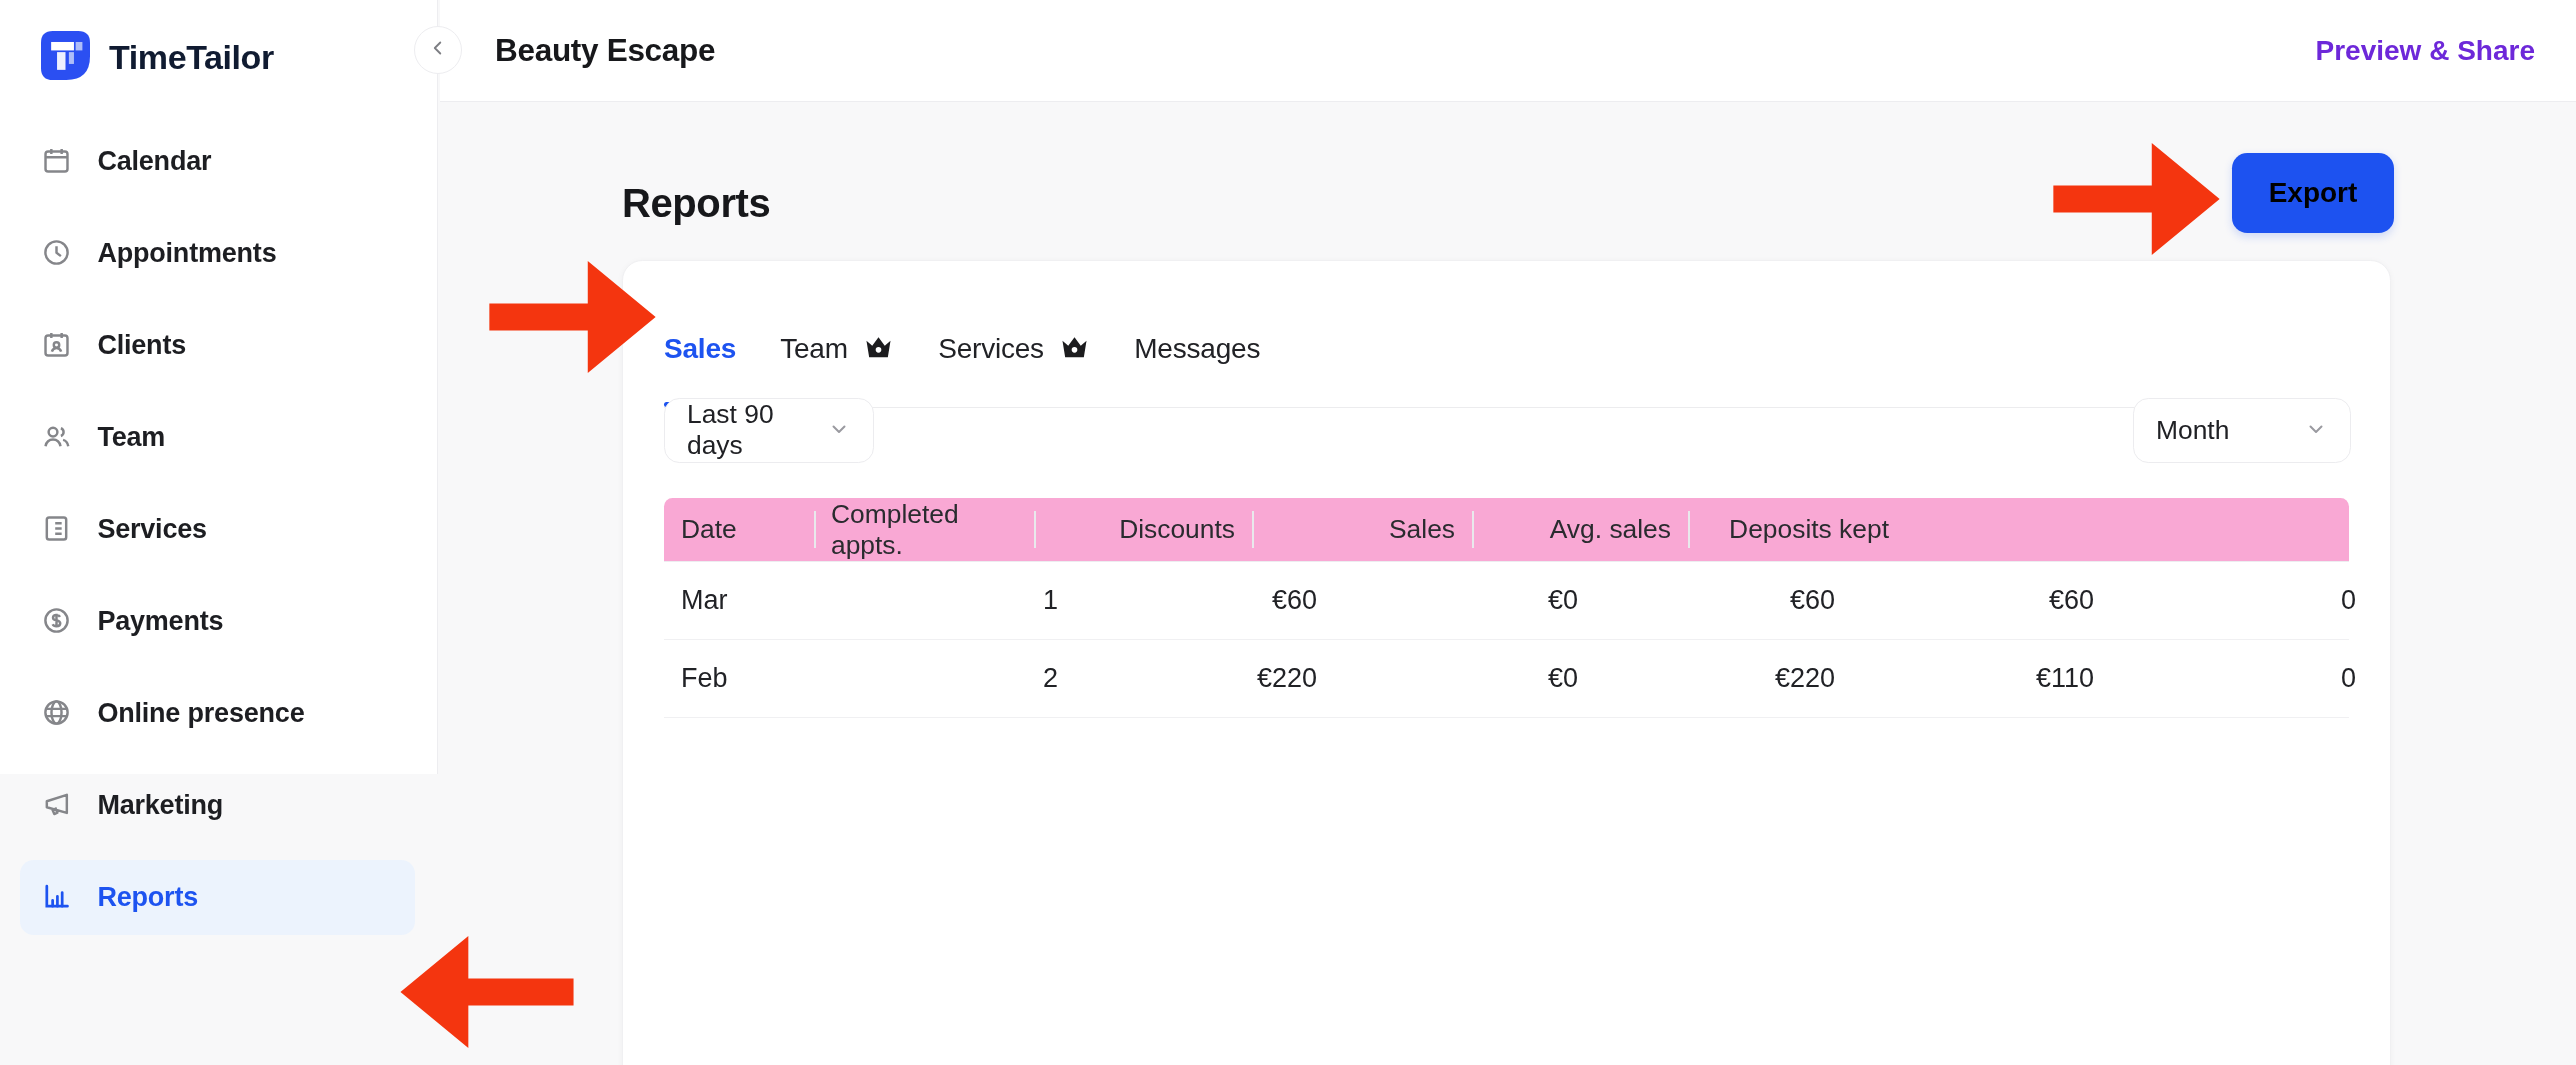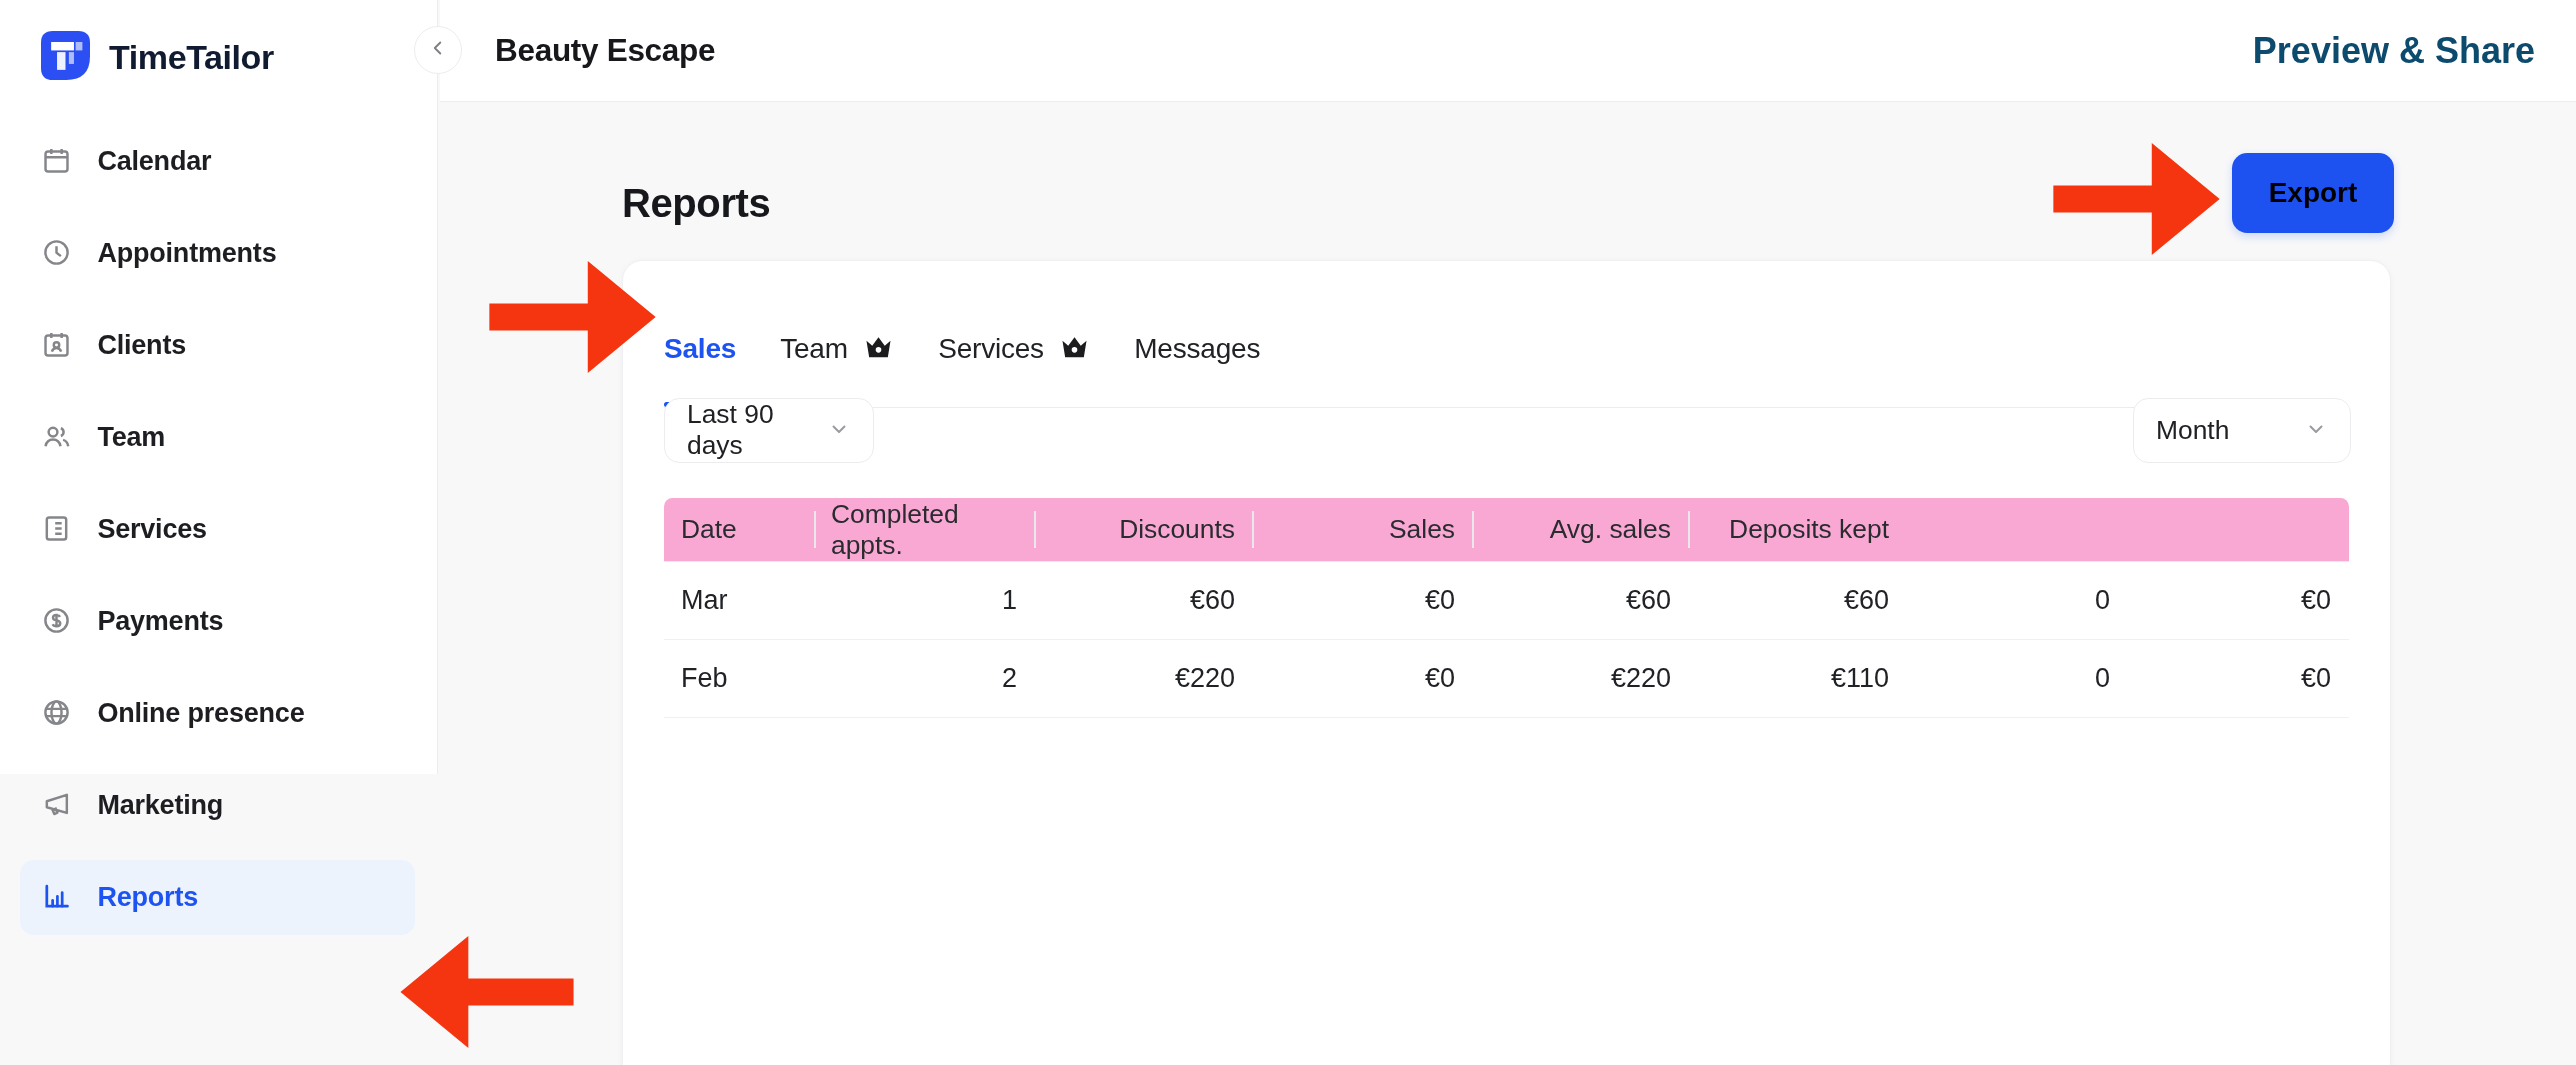--- a/index.html
+++ b/index.html
@@ -32,21 +32,21 @@
   .nav-item.active { background: #ecf3fd; }
   .nav-item.active .nav-label { color: #1d53f0; }
   
   .topbar {
     position: absolute; left: 440px; top: 0; right: 0; height: 102px;
     background: #fff; border-bottom: 1.7px solid #ededf0; z-index: 1;
   }
   .business-name { position: absolute; left: 55px; top: 0; height: 101px; display: flex; align-items: center;
     font-size: 31.5px; font-weight: 700; color: #17181b; letter-spacing: -0.3px; }
   .share-link { position: absolute; right: 41px; top: 0; height: 101px; display: flex; align-items: center;
-    font-size: 36px; font-weight: 700; color: #0c4a6e; cursor: pointer; }
+    font-size: 28px; font-weight: 700; color: #6d28d9; cursor: pointer; }
   
   .main { position: absolute; left: 440px; top: 104px; right: 0; bottom: 0; background: #f8f8f9; }
   .page-title { position: absolute; left: 622px; top: 181px; font-size: 40px; font-weight: 700; color: #17181b; letter-spacing: -0.4px; z-index: 1; }
   .export-btn {
     position: absolute; left: 2232px; top: 153px; width: 162px; height: 80px;
     background: #1d52f0; border: none; border-radius: 15.3px; color: #000000;
     font-family: inherit; font-size: 28px; font-weight: 700; cursor: pointer; z-index: 1;
     box-shadow: 0 3.4px 8.5px rgba(29,82,240,.18);
   }
   .card {
@@ -72,21 +72,21 @@
   .select-range { left: 41px; width: 210px; }
   .select-interval { left: 1510px; width: 218px; }
   
   .report-table { position: absolute; left: 41px; top: 237px; width: 1685px; }
   .tgrid { display: grid; grid-template-columns: 150px 220px 218px 220px 216px 218px 221px 221px; }
   .thead { background: #f9a8d4; border-radius: 8.5px 8.5px 0 0; border-bottom: 1.7px solid #ededf0; }
   .th { position: relative; height: 63px; display: flex; align-items: center; justify-content: flex-end;
     padding: 0 17px; font-size: 26.4px; font-weight: 500; color: #2a2b2f; }
   .th:first-child { justify-content: flex-start; }
   .th + .th::before { content: ""; position: absolute; left: 0; top: 12.8px; bottom: 12.8px; width: 1.7px; background: #e9e9ec; }
-  .tr { border-bottom: 1.7px solid #f0f0f2; }
+  .tr { border-bottom: 1.7px solid #f0f0f2; gap: 41px; }
   .td { height: 77px; display: flex; align-items: center; justify-content: flex-end;
     padding: 0 17px; font-size: 27px; color: #212226; }
   .td:first-child { justify-content: flex-start; }
   
   .arrow { position: absolute; z-index: 9; pointer-events: none; }
   .arrow-export { left: 2053px; top: 143px; }
   .arrow-sales { left: 489px; top: 261px; }
   .arrow-reports { left: 400px; top: 936px; }
   .icon-gray { stroke: #85868a; }
 </style>

